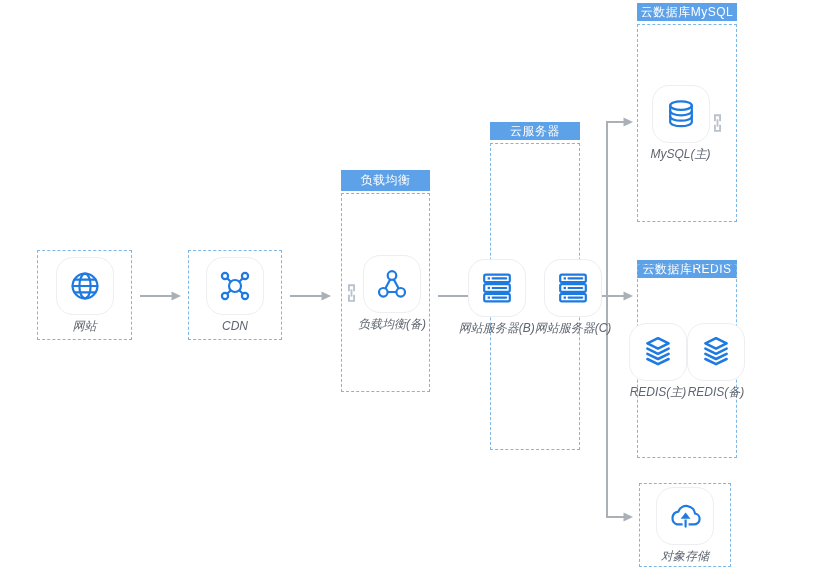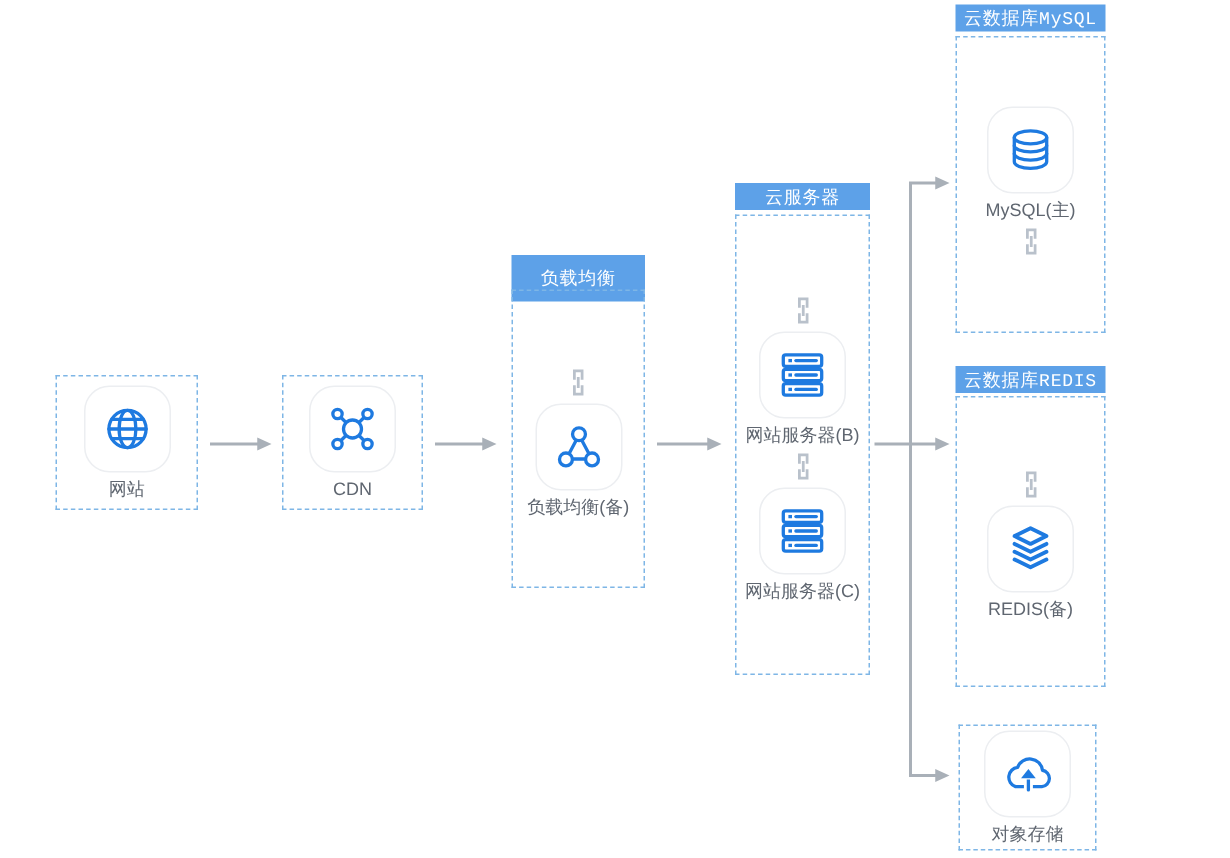--- a/index.html
+++ b/index.html
@@ -8,23 +8,23 @@
   }
   *{box-sizing:border-box;margin:0;padding:0;}
   html,body{background:#fff;}
   body{width:820px;height:572px;position:relative;overflow:hidden;
        font-family:"Liberation Sans",sans-serif;}
   #app{position:absolute;inset:0;width:820px;height:572px;}
   .connectors{position:absolute;left:0;top:0;z-index:0;}
   .connectors .cline{stroke:var(--arrow);stroke-width:2;fill:none;}
   .connectors .chead{fill:var(--arrow);stroke:none;}
   .dash{position:absolute;border:1px dashed var(--dashblue);z-index:1;
-        display:flex;flex-direction:column;align-items:center;justify-content:center;}
+        display:flex;align-items:center;justify-content:center;font-style:italic;}
   .ghead{position:absolute;background:var(--headblue);color:#fff;font-size:12px;z-index:1;
-         display:flex;align-items:center;justify-content:center;letter-spacing:.5px;font-family:Liberation Mono, monospace;}
+         display:flex;align-items:center;justify-content:center;letter-spacing:.5px;}
   .node{display:flex;flex-direction:column;align-items:center;}
   .tile{width:58px;height:58px;background:#fff;border:1px solid var(--tileborder);
         border-radius:17px;display:flex;align-items:center;justify-content:center;}
   .nlabel{margin-top:4px;font-size:12px;color:var(--labelgray);white-space:nowrap;line-height:14px;}
   .ni{color:var(--blue);display:block;}
   .ni .s{stroke:currentColor;fill:none;stroke-width:2.2;stroke-linecap:round;stroke-linejoin:round;}
   .ni .s3{stroke:currentColor;fill:none;stroke-width:2.6;stroke-linecap:round;stroke-linejoin:round;}
   .ni .sf{stroke:currentColor;fill:#fff;stroke-width:2.2;}
   .ni .f{fill:currentColor;stroke:none;}
   .ni .wu{stroke:#fff;fill:none;stroke-width:6;}
@@ -76,21 +76,21 @@
           <circle class="sf" cx="8" cy="8" r="3.1"></circle>
           <circle class="sf" cx="28" cy="8" r="3.1"></circle>
           <circle class="sf" cx="8" cy="28" r="3.1"></circle>
           <circle class="sf" cx="28" cy="28" r="3.1"></circle>
         </svg>
       </div>
       <div class="nlabel">CDN</div>
     </div>
   </div>
 
-  <div class="ghead" style="left:341px;top:170px;width:89px;height:31px">负载均衡</div>
+  <div class="ghead" style="left:341px;top:170px;width:89px;height:21px">负载均衡</div>
   <div class="dash" style="left:341px;top:193px;width:89px;height:199px">
     <svg class="halink" width="13" height="22" viewBox="0 0 14 24">
       <path class="s" d="M4.2 10 V3.5 H9.8 V10"></path>
         <path class="s" d="M4.2 14 V20.5 H9.8 V14"></path>
         <path class="s" d="M7 8 V16"></path>
     </svg>
     <div class="node">
       <div class="tile">
         <svg class="ni" width="36" height="36" viewBox="0 0 36 36">
           <path class="s" d="M18 10 L9.5 26 M18 10 L26.5 26 M9.5 26 H26.5"></path>
@@ -162,36 +162,47 @@
       </div>
       <div class="nlabel">MySQL(主)</div>
     </div>
     <svg class="halink" width="13" height="22" viewBox="0 0 14 24">
       <path class="s" d="M4.2 10 V3.5 H9.8 V10"></path>
         <path class="s" d="M4.2 14 V20.5 H9.8 V14"></path>
         <path class="s" d="M7 8 V16"></path>
     </svg>
   </div>
 
-  <div class="ghead" style="left:637px;top:244px;width:100px;height:18px">云数据库REDIS</div>
+  <div class="ghead" style="left:637px;top:260px;width:100px;height:18px">云数据库REDIS</div>
   <div class="dash" style="left:637px;top:264px;width:100px;height:194px">
-    <svg class="halink" width="13" height="22" viewBox="0 0 14 24">
-      <path class="s" d="M4.2 10 V3.5 H9.8 V10"></path>
-        <path class="s" d="M4.2 14 V20.5 H9.8 V14"></path>
-        <path class="s" d="M7 8 V16"></path>
-    </svg>
     <div class="node">
       <div class="tile">
         <svg class="ni" width="36" height="36" viewBox="0 0 36 36">
           <path class="s3" d="M18 4.2 L28.6 9.4 L18 14.6 L7.4 9.4 Z"></path>
           <path class="s3" d="M7.4 14.6 L18 19.8 L28.6 14.6"></path>
           <path class="s3" d="M7.4 19.8 L18 25 L28.6 19.8"></path>
           <path class="s3" d="M7.4 25 L18 30.2 L28.6 25"></path>
         </svg>
       </div>
+      <div class="nlabel">REDIS(主)</div>
+    </div>
+    <svg class="halink" width="13" height="22" viewBox="0 0 14 24">
+      <path class="s" d="M4.2 10 V3.5 H9.8 V10"></path>
+        <path class="s" d="M4.2 14 V20.5 H9.8 V14"></path>
+        <path class="s" d="M7 8 V16"></path>
+    </svg>
+    <div class="node">
+      <div class="tile">
+        <svg class="ni" width="36" height="36" viewBox="0 0 36 36">
+          <path class="s3" d="M18 4.2 L28.6 9.4 L18 14.6 L7.4 9.4 Z"></path>
+          <path class="s3" d="M7.4 14.6 L18 19.8 L28.6 14.6"></path>
+          <path class="s3" d="M7.4 19.8 L18 25 L28.6 19.8"></path>
+          <path class="s3" d="M7.4 25 L18 30.2 L28.6 25"></path>
+        </svg>
+      </div>
       <div class="nlabel">REDIS(备)</div>
     </div>
   </div>
 
   <div class="dash" style="left:639px;top:483px;width:92px;height:84px">
     <div class="node">
       <div class="tile">
         <svg class="ni" width="36" height="36" viewBox="0 0 36 36">
           <path class="s" d="M10 26.4 A6.6 6.6 0 0 1 11.4 13.6 A8.6 8.6 0 0 1 28 15.5 A5.5 5.5 0 0 1 27.6 26.4 Z"></path>
           <path class="wu" d="M18.6 28.6 V20"></path>

